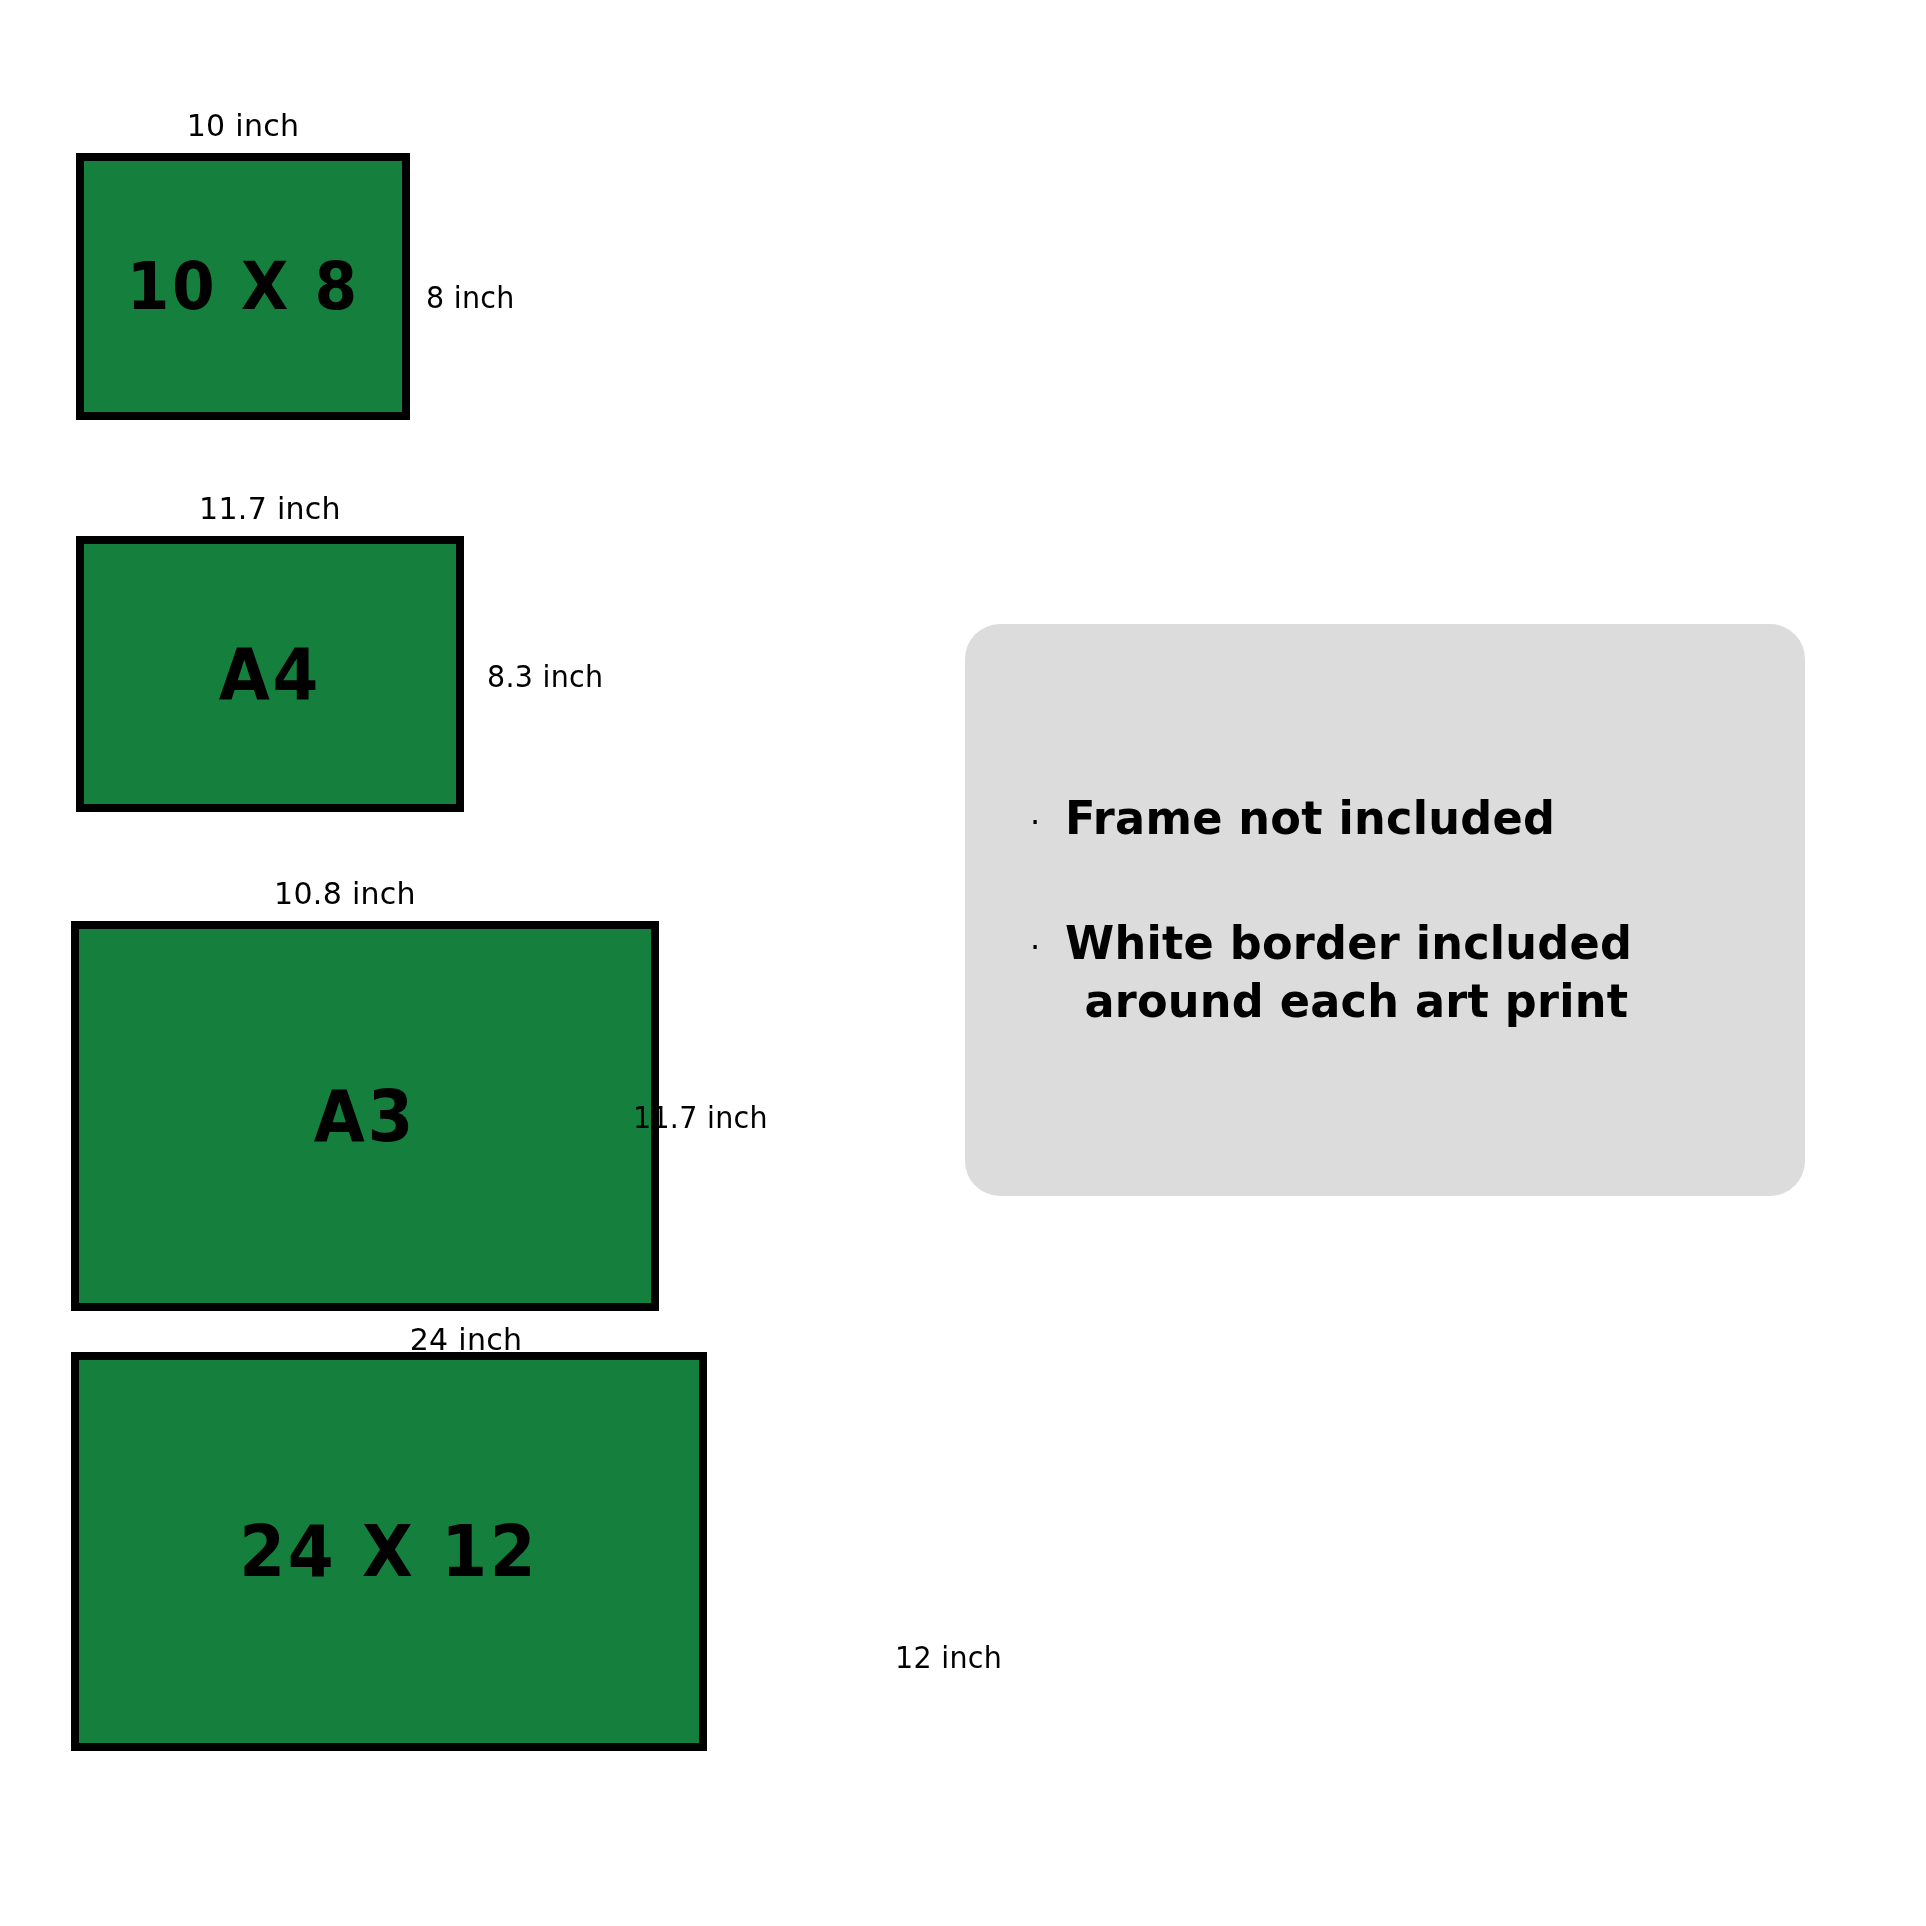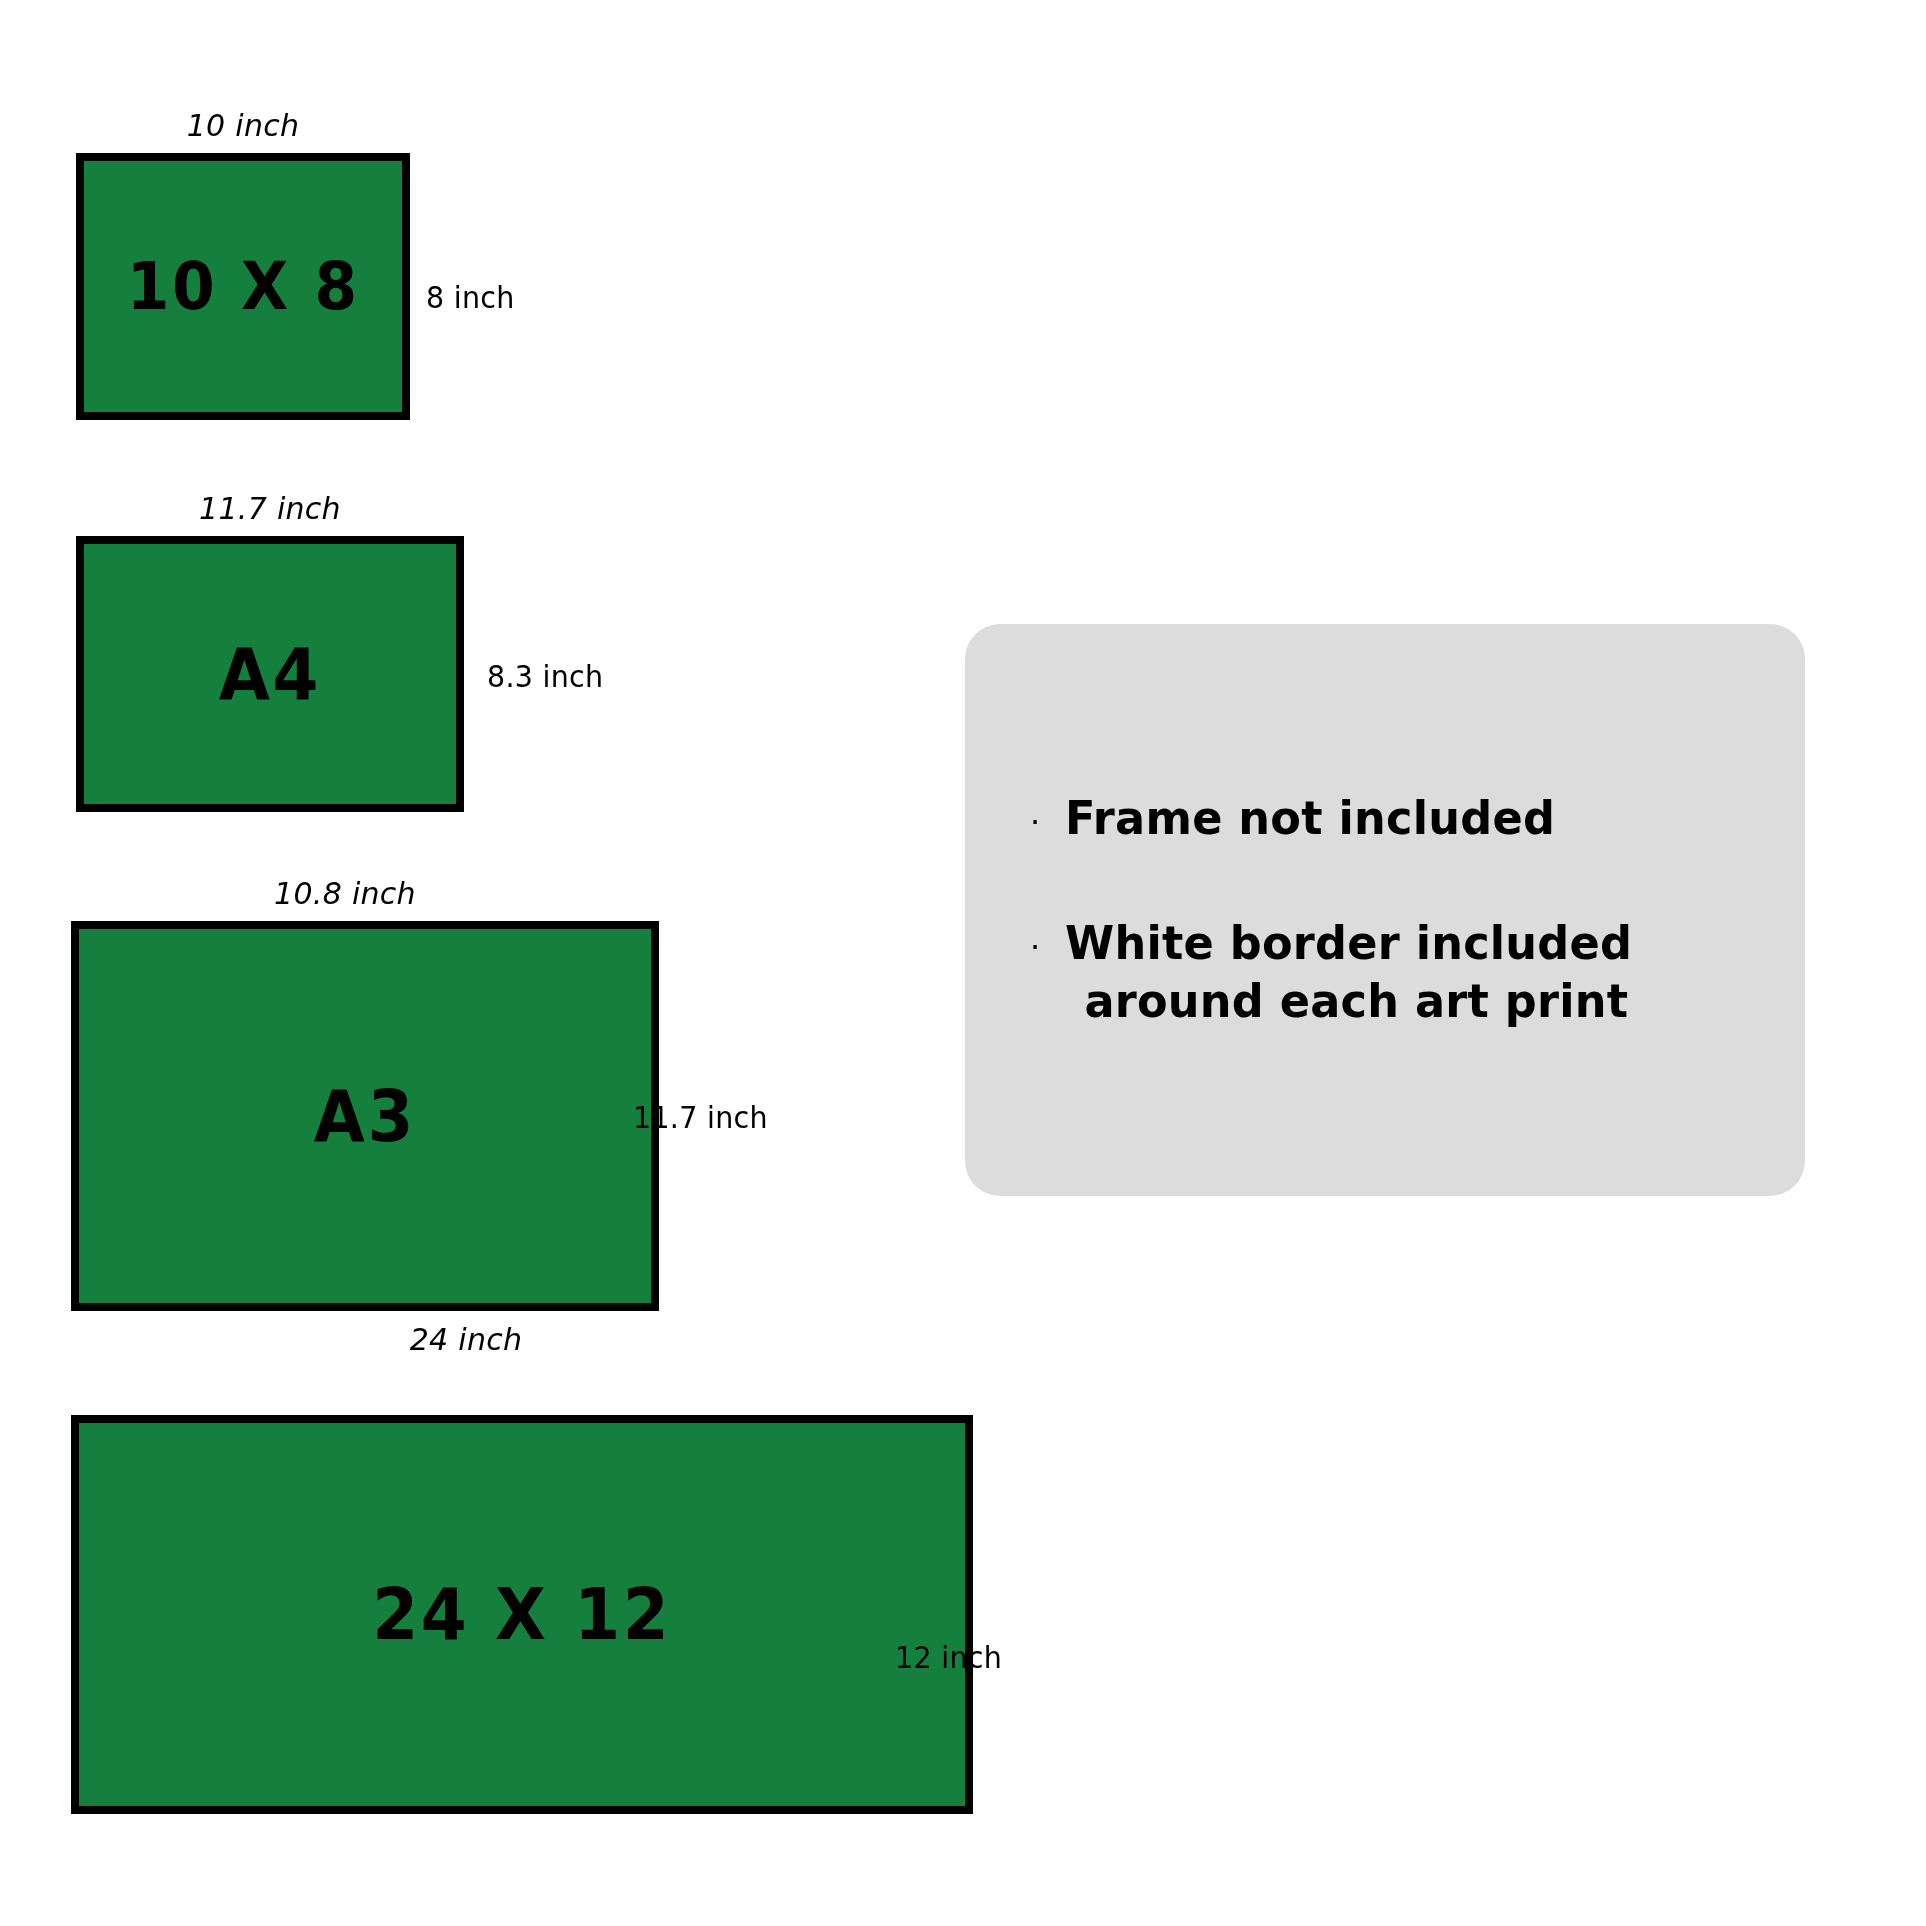--- a/index.html
+++ b/index.html
@@ -42,40 +42,40 @@
     color: #000000;
     letter-spacing: 0.04em;
     line-height: 1;
     transform: scaleX(0.93);
   }
 
   
   #box-10x8   { left: 76px;  top: 153px;  width: 334px;  height: 267px; }
   #box-a4     { left: 76px;  top: 536px;  width: 388px;  height: 276px; }
   #box-a3     { left: 71px;  top: 921px; width: 588px;  height: 390px; }
-  #box-24x12  { left: 71px;  top: 1415px; width: 902px; height: 399px; }
+  #box-24x12  { left: 71px;  top: 1352px; width: 636px; height: 399px; }
 
   #box-10x8  .box-label { font-size: 66px; }
   #box-a4    .box-label { font-size: 71px; }
   #box-a3    .box-label { font-size: 71px; }
   #box-24x12 .box-label { font-size: 71px; }
 
   
   .dim-label {
     position: absolute;
     color: #000000;
     font-family: "DejaVu Sans", "Liberation Sans", sans-serif;
     font-weight: 400;
     font-size: 30px;
     letter-spacing: 0.01em;
     white-space: nowrap;
     transform: scaleX(0.95);
     transform-origin: left center;
   }
-  .dim-label.top { text-align: center; font-style: italic; }
+  .dim-label.top { text-align: center; }
 
   #dim-10x8-w  { left: 76px;  top: 108px;  width: 334px; text-align: center; transform: none; }
   #dim-10x8-h  { left: 426px; top: 280px; }
   #dim-a4-w    { left: 76px;  top: 491px;  width: 388px; text-align: center; transform: none; }
   #dim-a4-h    { left: 487px; top: 659px; }
   #dim-a3-w    { left: 71px;  top: 876px; width: 548px; text-align: center; transform: none; }
   #dim-a3-h    { left: 633px; top: 1100px; }
   #dim-24x12-w { left: 71px;  top: 1322px; width: 790px; transform: none; }
   #dim-24x12-h { left: 895px; top: 1640px; }
 

